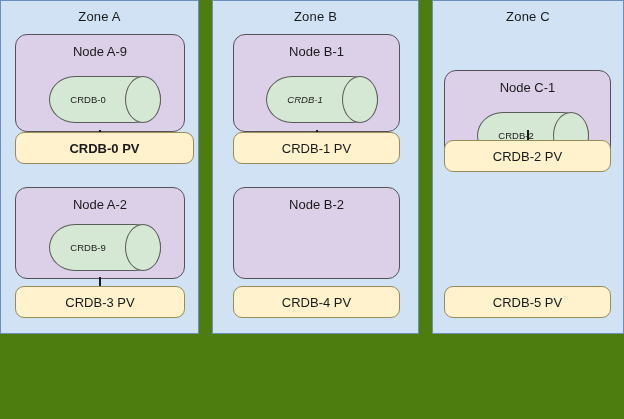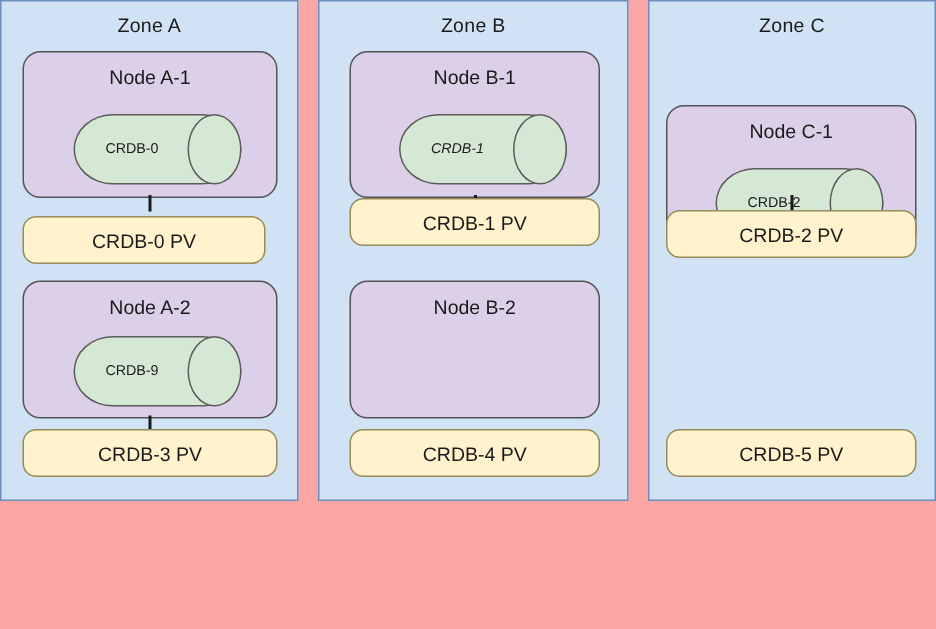--- a/index.html
+++ b/index.html
@@ -13,21 +13,21 @@
     font-family: "Liberation Sans", sans-serif;
     position: relative;
     overflow: hidden;
   }
 
   .canvas {
     position: absolute;
     left: 0; top: 0;
     width: 624px;
     height: 419px;
-    background: #fca5a5;
+    background: #4d7c0f;
   }
 
   
   .zone {
     position: absolute;
     top: 0;
     height: 334px;
     background: #d0e2f3;
     border: 1px solid #6c8ebf;
     box-sizing: border-box;
@@ -117,28 +117,28 @@
 </style>
 </head>
 <body>
 
 <div class="canvas">
 
   <div class="zone" style="left:0px; width:199px;">
     <div class="zone-title">Zone A</div>
 
     <div class="node" style="left:14px; top:33px; width:170px; height:98px;">
-      <div class="node-title">Node A-1</div>
+      <div class="node-title">Node A-9</div>
       <div class="cylinder" style="left:33px; top:41px; width:112px; height:47px;">
         <div class="cylinder-cap"></div>
         <div class="cylinder-label">CRDB-0</div>
       </div>
     </div>
     <div class="connector" style="left:98px; top:129px; height:11px;"></div>
-    <div class="pv" style="left:14px; top:143px; width:162px; height:32px;">
+    <div class="pv" style="left:14px; top:131px; width:179px; height:32px;font-weight:bold;">
       <span>CRDB-0 PV</span>
     </div>
 
     <div class="node" style="left:14px; top:186px; width:170px; height:92px;">
       <div class="node-title">Node A-2</div>
       <div class="cylinder" style="left:33px; top:36px; width:112px; height:47px;">
         <div class="cylinder-cap"></div>
         <div class="cylinder-label">CRDB-9</div>
       </div>
     </div>

